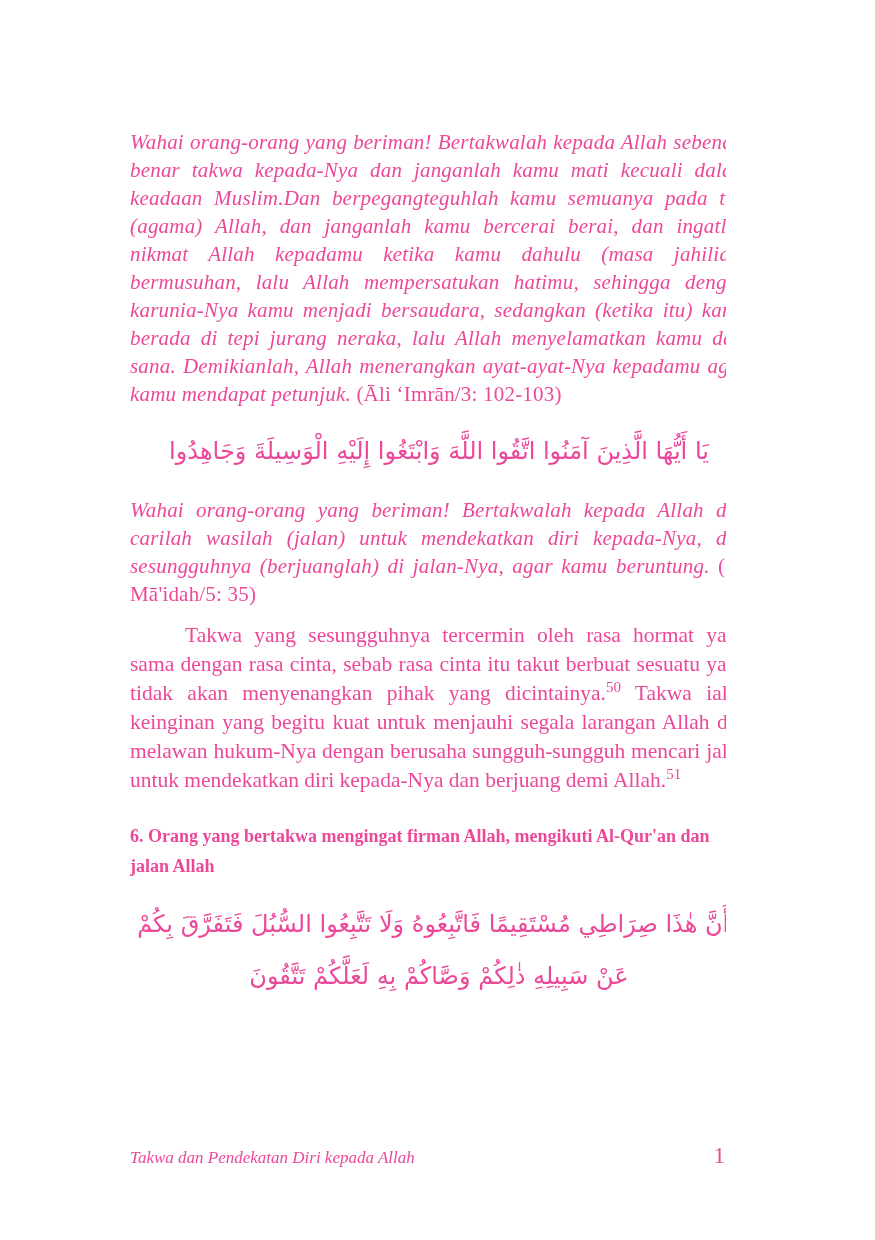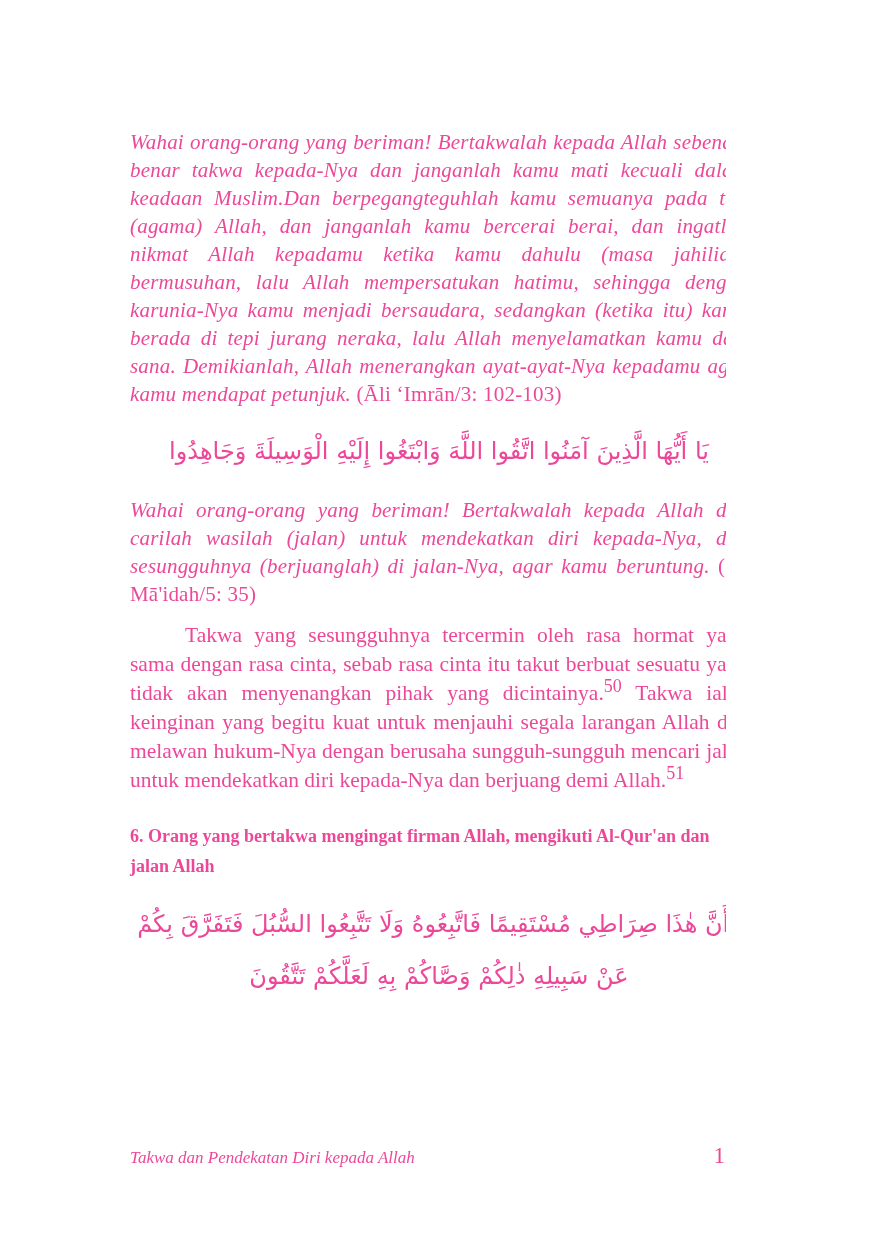--- a/index.html
+++ b/index.html
@@ -46,21 +46,21 @@
     white-space: nowrap;
   }
   .body-para {
     margin: 13px 0 0 0;
     font-size: 21.5px;
     line-height: 29px;
     text-align: justify;
     text-indent: 55px;
   }
   .body-para sup {
-    font-size: 18px;
+    font-size: 15px;
     line-height: 0;
   }
   .section-heading {
     margin: 26px 0 5px 0;
     font-size: 18px;
     font-weight: 600;
     line-height: 30px;
   }
   .footer {
     position: absolute;

